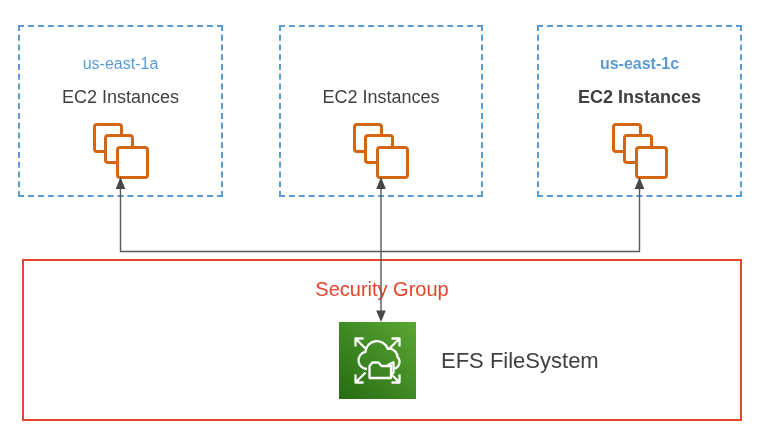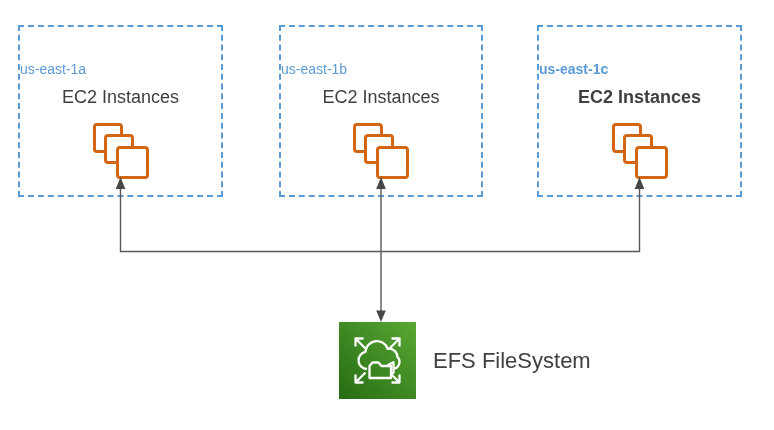--- a/index.html
+++ b/index.html
@@ -43,24 +43,24 @@
   .zone{
     position:absolute;
     top:25px;height:172px;
     border:2px dashed var(--blue);
     background:var(--bg);
   }
   .zone-1{left:18px;width:205px;}
   .zone-2{left:279px;width:204px;}
   .zone-3{left:537px;width:205px;font-weight:bold;}
   .zone-title{
-    position:absolute;left:0;right:0;top:34px;
-    text-align:left;
+    position:absolute;left:0;right:0;top:27px;
+    text-align:center;
     color:var(--blue);
-    font-size:14px;
+    font-size:16px;
     line-height:1.2;
   }
   .zone-service{
     position:absolute;left:0;right:0;top:60px;
     text-align:center;
     color:var(--text);
     font-size:18px;
     line-height:1.2;
   }
 
@@ -84,21 +84,21 @@
   .sq3{left:23px;top:23px;width:33px;height:33px;}
 
   
   .efs{
     position:absolute;
     left:339px;top:322px;
     display:flex;align-items:center;
   }
   .efs-icon{display:block;width:77px;height:77px;}
   .efs-label{
-    margin-left:17px;
+    margin-left:25px;
     color:var(--text);
     font-size:22px;
     white-space:nowrap;
   }
   .efs-stop1{stop-color:var(--efs-dark);}
   .efs-stop2{stop-color:var(--efs-light);}
   .efs-glyph{stroke:#ffffff;stroke-width:2.3;fill:none;stroke-linejoin:round;}
   .efs-fill{fill:url(#efsGrad);}
 
   
@@ -107,33 +107,35 @@
     pointer-events:none;
   }
   .conn-line{stroke:var(--connector);stroke-width:1.4;fill:none;}
   .conn-head{fill:var(--arrow);stroke:none;}
 </style>
 </head>
 <body>
 
 <div class="canvas">
 
+  <div class="sg-box">
+    <div class="sg-label">Security Group</div>
+  </div>
 
   <div class="zone zone-1">
     <div class="zone-title">us-east-1a</div>
     <div class="zone-service">EC2 Instances</div>
     <div class="ec2-cluster">
       <span class="sq sq1"></span>
       <span class="sq sq2"></span>
       <span class="sq sq3"></span>
     </div>
   </div>
 
   <div class="zone zone-2">
-    <div class="zone-title">us-east-1b</div>
     <div class="zone-service">EC2 Instances</div>
     <div class="ec2-cluster">
       <span class="sq sq1"></span>
       <span class="sq sq2"></span>
       <span class="sq sq3"></span>
     </div>
   </div>
 
   <div class="zone zone-3">
     <div class="zone-title">us-east-1c</div>

